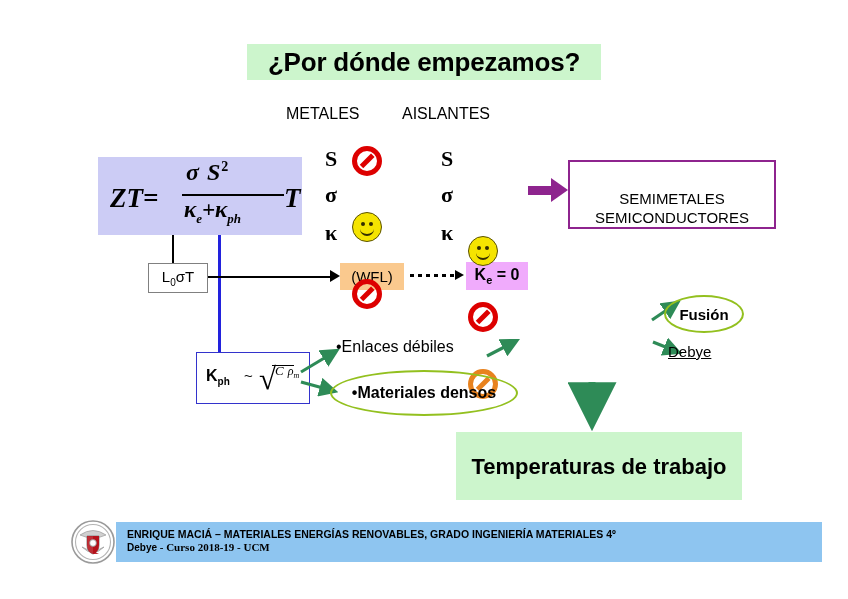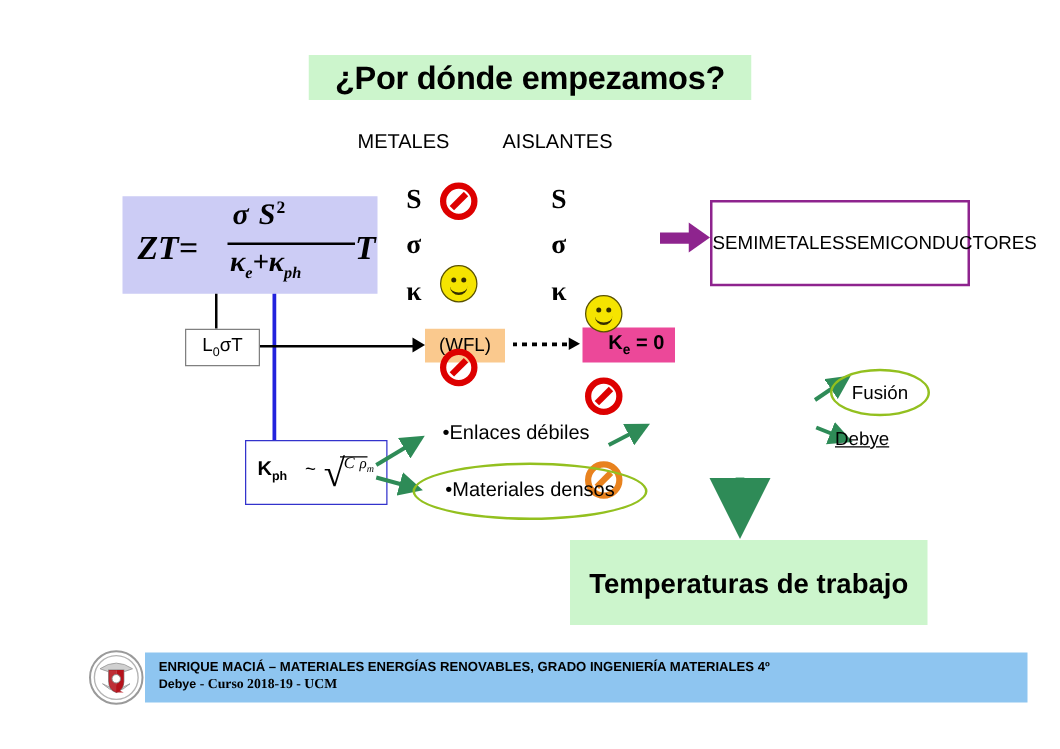--- a/index.html
+++ b/index.html
@@ -109,23 +109,23 @@
   #arrow-ke {
     left: 455px; top: 270px;
     width: 0; height: 0;
     border-top: 5px solid transparent;
     border-bottom: 5px solid transparent;
     border-left: 9px solid #000000;
   }
   #ke-box {
     left: 466px; top: 262px;
     width: 62px; height: 28px;
-    background: #ec4899;
+    background: #f0abfc;
     display: flex; align-items: center; justify-content: center;
-    font-size: 16px; font-weight: bold; padding-left: 12px;
+    font-size: 16px; font-weight: bold;
   }
   #ke-box sub { font-size: 11px; }
 
   
   .symcell { font-family: "Liberation Serif", serif; font-size: 22px; font-weight: bold; }
   .sym-s { font-style: normal; }
   .icon { position: absolute; width: 30px; height: 30px; }
 
   .ban {
     border-radius: 50%;
@@ -179,22 +179,22 @@
     width: 0; height: 0;
     border-top: 12px solid transparent;
     border-bottom: 12px solid transparent;
     border-left: 17px solid #8e248e;
   }
   #semimetales-box {
     left: 568px; top: 160px;
     width: 204px; height: 65px;
     border: 2px solid #8e248e;
     background: #ffffff;
-    display: flex; flex-direction: row;
-    align-items: center; justify-content: space-between;
+    display: flex; flex-direction: column;
+    align-items: center; justify-content: flex-end;
     font-size: 15px; line-height: 19px;
     text-align: center;
   }
 
   
   #kph-box {
     left: 196px; top: 352px;
     width: 112px; height: 50px;
     border: 1px solid #3333cc;
     background: #ffffff;
@@ -229,23 +229,24 @@
   
   #arrow-layer { left: 0; top: 0; width: 848px; height: 599px; pointer-events: none; }
 
   
   .ellipse {
     border: 2px solid #93c01f;
     border-radius: 50%;
     background: transparent;
     display: flex; align-items: center; justify-content: center;
     text-align: center;
+    font-weight: bold;
   }
   #enlaces-label {
-    left: 354px; top: 338px;
+    left: 336px; top: 338px;
     font-size: 16px; white-space: nowrap;
   }
   #materiales-ellipse {
     left: 330px; top: 370px;
     width: 184px; height: 42px;
     font-size: 16px;
   }
   #temp-bajas-ellipse {
     left: 518px; top: 300px;
     width: 146px; height: 74px;

